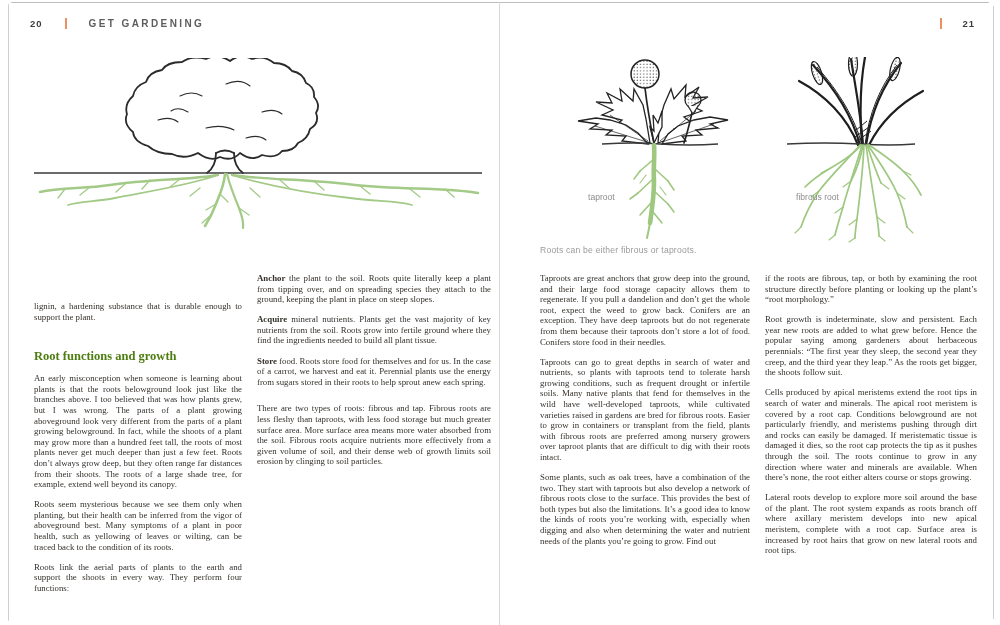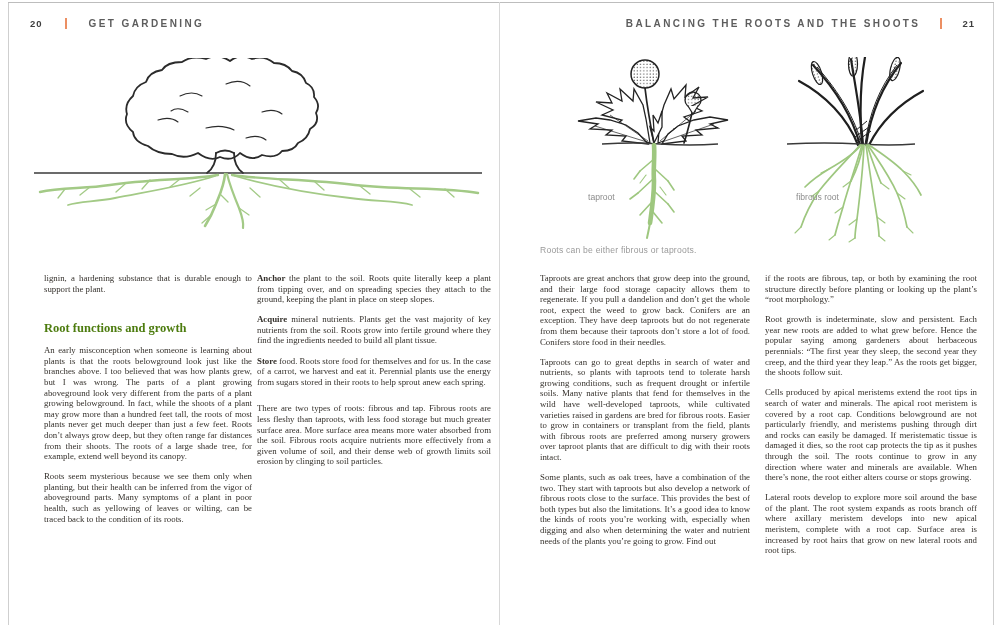--- a/index.html
+++ b/index.html
@@ -1,17 +1,17 @@
 <!DOCTYPE html>
 <html><head>
 <meta charset="utf-8">
 <style>
   html,body{margin:0;padding:0;background:#fff;}
   .spread{position:relative;width:1000px;height:625px;background:#ffffff;overflow:hidden;
-          font-family:"Liberation Serif", serif;}
+          font-family:"Liberation Serif", serif;border-radius:21px;}
   .edge{position:absolute;background:#cfcfcf;}
   .edge-left{left:8px;top:2px;width:1px;height:623px;}
   .edge-right{left:993px;top:2px;width:1px;height:623px;}
   .edge-top{left:8px;top:2px;width:986px;height:1px;background:#bdbdbd;}
   .gutter{left:499px;top:2px;width:1px;height:623px;background:#d8d8d8;}
 
   .running-head{position:absolute;top:18px;display:flex;align-items:center;
     font-family:"Liberation Sans", sans-serif;}
   .rh-left{left:30px;gap:22px;}
   .rh-right{right:25px;gap:20px;}
@@ -88,36 +88,36 @@
           <path d="M220,130 L230,139"></path>
         <path d="M186,146 L176,152"></path>
           <path d="M209,150 L219,157"></path>
           <path d="M190,136 L198,144"></path>
         <path d="M180,158 L172,165"></path>
       </g>
     </g>
   </svg>
 
 
-  <div class="col" style="left:44px;width:208px;">
+  <div class="col" style="left:34px;width:208px;margin-top:28px;">
     <p class="body-text">lignin, a hardening substance that is durable enough to support the plant.</p>
     <h3 class="col-heading">Root functions and growth</h3>
     <p class="body-text">An early misconception when someone is learning about plants is that the roots belowground look just like the branches above. I too believed that was how plants grew, but I was wrong. The parts of a plant growing aboveground look very different from the parts of a plant growing belowground. In fact, while the shoots of a plant may grow more than a hundred feet tall, the roots of most plants never get much deeper than just a few feet. Roots don’t always grow deep, but they often range far distances from their shoots. The roots of a large shade tree, for example, extend well beyond its canopy.</p>
-    <p class="body-text">Roots seem mysterious because we see them only when planting, but their health can be inferred from the vigor of aboveground parts. Many symptoms of a plant in poor health, such as yellowing of leaves or wilting, can be traced back to the condition of its roots.</p>
+    <p class="body-text">Roots seem mysterious because we see them only when planting, but their health can be inferred from the vigor of aboveground best. Many symptoms of a plant in poor health, such as yellowing of leaves or wilting, can be traced back to the condition of its roots.</p>
+    <p class="body-text">Roots link the aerial parts of plants to the earth and support the shoots in every way. They perform four functions:</p>
   </div>
 
   <div class="col" style="left:257px;width:234px;">
     <p class="body-text"><span class="lead">Anchor</span><span> the plant to the soil. Roots quite literally keep a plant from tipping over, and on spreading species they attach to the ground, keeping the plant in place on steep slopes.</span></p>
     <p class="body-text"><span class="lead">Acquire</span><span> mineral nutrients. Plants get the vast majority of key nutrients from the soil. Roots grow into fertile ground where they find the ingredients needed to build all plant tissue.</span></p>
     <p class="body-text" style="margin-bottom:16px;"><span class="lead">Store</span><span> food. Roots store food for themselves and for us. In the case of a carrot, we harvest and eat it. Perennial plants use the energy from sugars stored in their roots to help sprout anew each spring.</span></p>
     <p class="body-text">There are two types of roots: fibrous and tap. Fibrous roots are less fleshy than taproots, with less food storage but much greater surface area. More surface area means more water absorbed from the soil. Fibrous roots acquire nutrients more effectively from a given volume of soil, and their dense web of growth limits soil erosion by clinging to soil particles.</p>
   </div>
 
   <div class="running-head rh-right">
-    <span class="rh-title">BALANCING THE ROOTS AND THE SHOOTS</span>
     <span class="rh-bar"></span>
     <span class="page-num">21</span>
   </div>
 
   <svg style="left:550px;top:57px;" width="210" height="186" viewBox="0 0 210 186">
     <defs>
       <pattern id="dots" width="3.2" height="3.2" patternUnits="userSpaceOnUse">
         <circle cx="1" cy="1" r="0.65" fill="#3a3a3a"></circle>
       </pattern>
     </defs>

